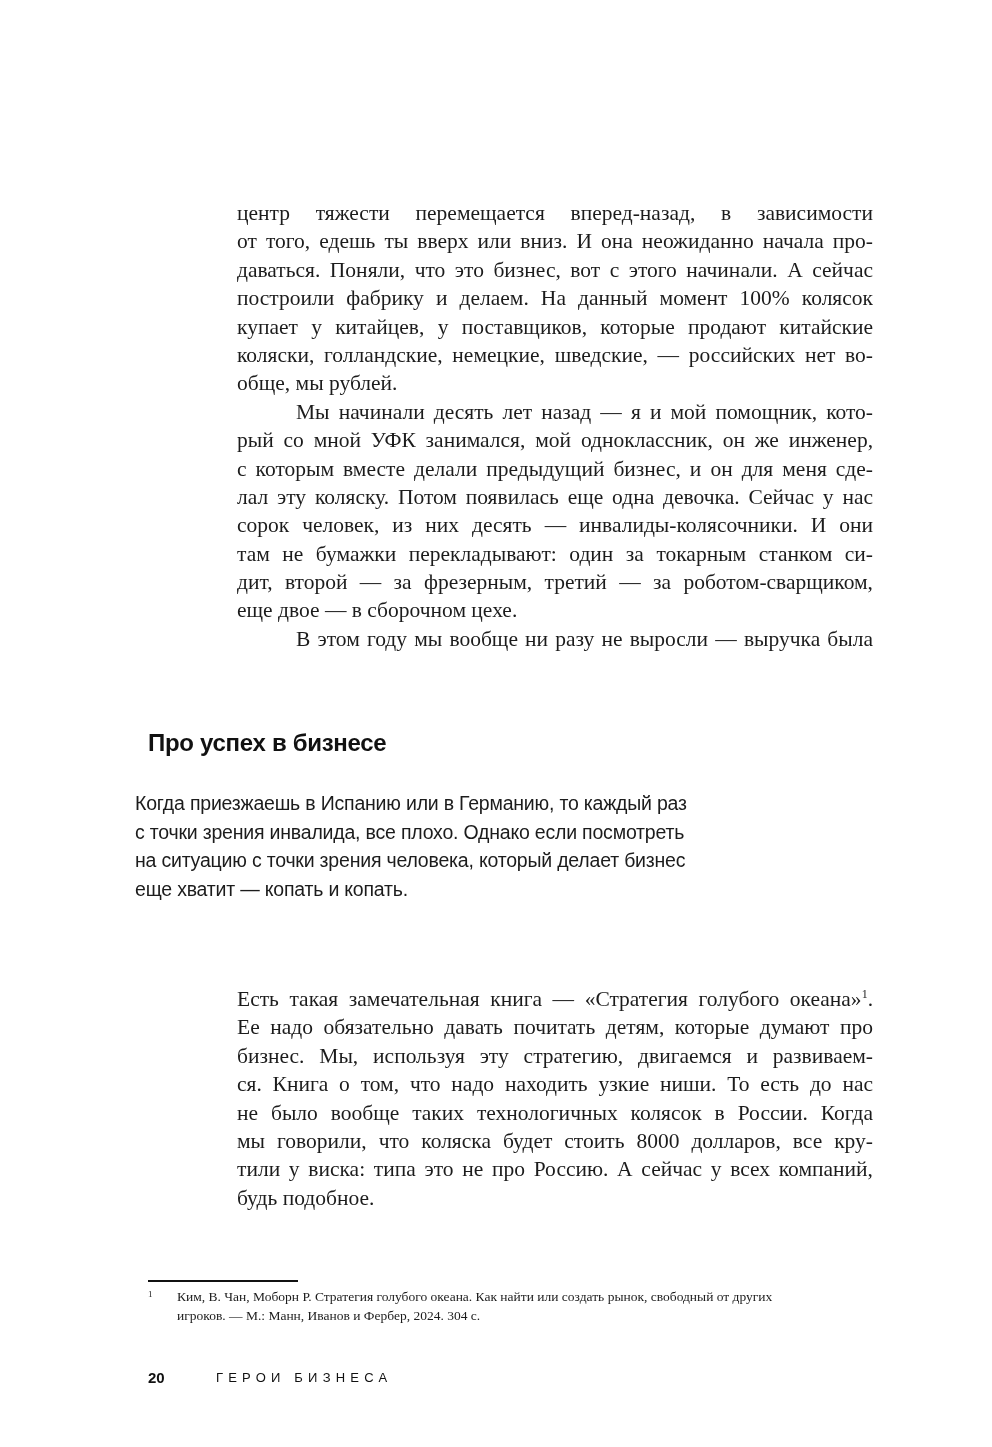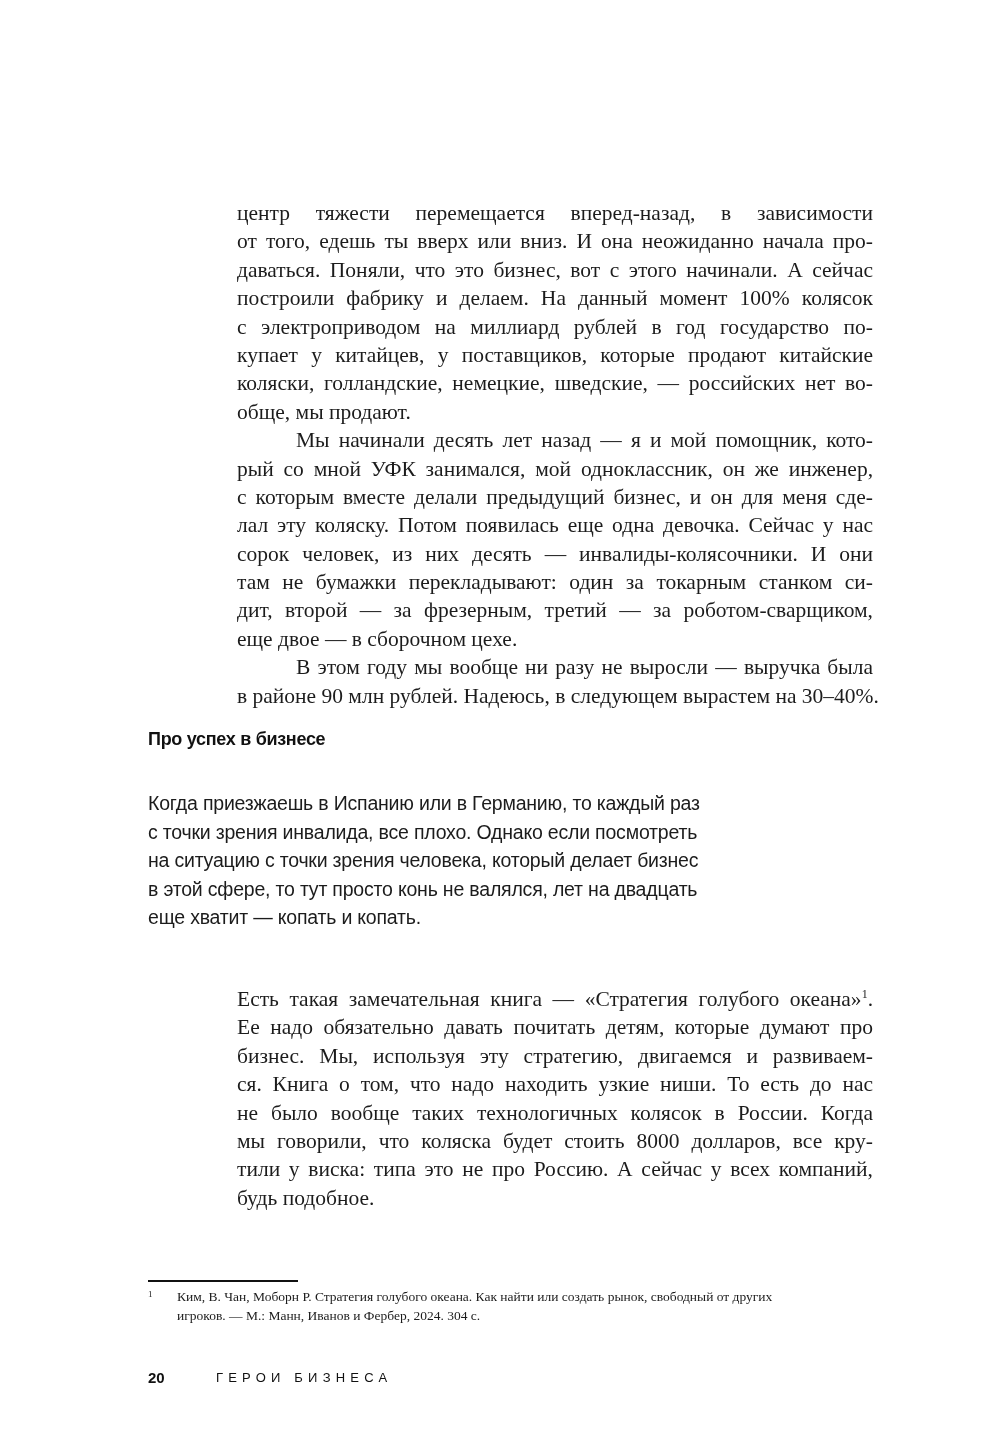--- a/index.html
+++ b/index.html
@@ -22,27 +22,27 @@
     height: 28.4px;
   }
   .serif-block .line.last { text-align-last: left; }
   .serif-block .line.indent { padding-left: 59px; }
   .heading {
     position: absolute;
     left: 148px;
     top: 685px;
     font-family: "Liberation Sans", "DejaVu Sans", sans-serif;
     font-weight: bold;
-    font-size: 18px;
+    font-size: 24px;
     letter-spacing: -0.3px;
     color: #111;
   }
   .sans-block {
     position: absolute;
-    left: 148px;
+    left: 135px;
     top: 745px;
     width: 640px;
     font-family: "Liberation Sans", "DejaVu Sans", sans-serif;
     font-size: 19.5px;
     line-height: 28.5px;
     color: #1c1c1c;
     letter-spacing: -0.2px;
   }
   .sans-block .line { display: block; white-space: nowrap; }
   .sup { font-size: 12px; vertical-align: super; line-height: 0; }
@@ -81,43 +81,40 @@
 </head>
 <body>
 
 <div class="page">
 
   <div class="serif-block" style="top:155px;">
     <span class="line">центр тяжести перемещается вперед-назад, в зависимости</span>
     <span class="line">от того, едешь ты вверх или вниз. И она неожиданно начала про-</span>
     <span class="line">даваться. Поняли, что это бизнес, вот с этого начинали. А сейчас</span>
     <span class="line">построили фабрику и делаем. На данный момент 100% колясок</span>
-    <span class="line">с электроприводом на миллиард рублей в год государство по-</span>
     <span class="line">купает у китайцев, у поставщиков, которые продают китайские</span>
     <span class="line">коляски, голландские, немецкие, шведские, — российских нет во-</span>
-    <span class="line last">обще, мы продают.</span>
+    <span class="line last">обще, мы рублей.</span>
     <span class="line indent">Мы начинали десять лет назад — я и мой помощник, кото-</span>
     <span class="line">рый со мной УФК занимался, мой одноклассник, он же инженер,</span>
     <span class="line">с которым вместе делали предыдущий бизнес, и он для меня сде-</span>
     <span class="line">лал эту коляску. Потом появилась еще одна девочка. Сейчас у нас</span>
     <span class="line">сорок человек, из них десять — инвалиды-колясочники. И они</span>
     <span class="line">там не бумажки перекладывают: один за токарным станком си-</span>
     <span class="line">дит, второй — за фрезерным, третий — за роботом-сварщиком,</span>
     <span class="line last">еще двое — в сборочном цехе.</span>
     <span class="line indent">В этом году мы вообще ни разу не выросли — выручка была</span>
-    <span class="line">в районе 90 млн рублей. Надеюсь, в следующем вырастем на 30–40%.</span>
   </div>
 
   <div class="heading">Про успех в бизнесе</div>
 
   <div class="sans-block">
     <span class="line">Когда приезжаешь в Испанию или в Германию, то каждый раз</span>
     <span class="line">с точки зрения инвалида, все плохо. Однако если посмотреть</span>
     <span class="line">на ситуацию с точки зрения человека, который делает бизнес</span>
-    <span class="line">в этой сфере, то тут просто конь не валялся, лет на двадцать</span>
     <span class="line">еще хватит — копать и копать.</span>
   </div>
 
   <div class="serif-block" style="top:941px;">
     <span class="line"><span>Есть такая замечательная книга — «Стратегия голубого океана»</span><span class="sup">1</span><span>.</span></span>
     <span class="line">Ее надо обязательно давать почитать детям, которые думают про</span>
     <span class="line">бизнес. Мы, используя эту стратегию, двигаемся и развиваем-</span>
     <span class="line">ся. Книга о том, что надо находить узкие ниши. То есть до нас</span>
     <span class="line">не было вообще таких технологичных колясок в России. Когда</span>
     <span class="line">мы говорили, что коляска будет стоить 8000 долларов, все кру-</span>

